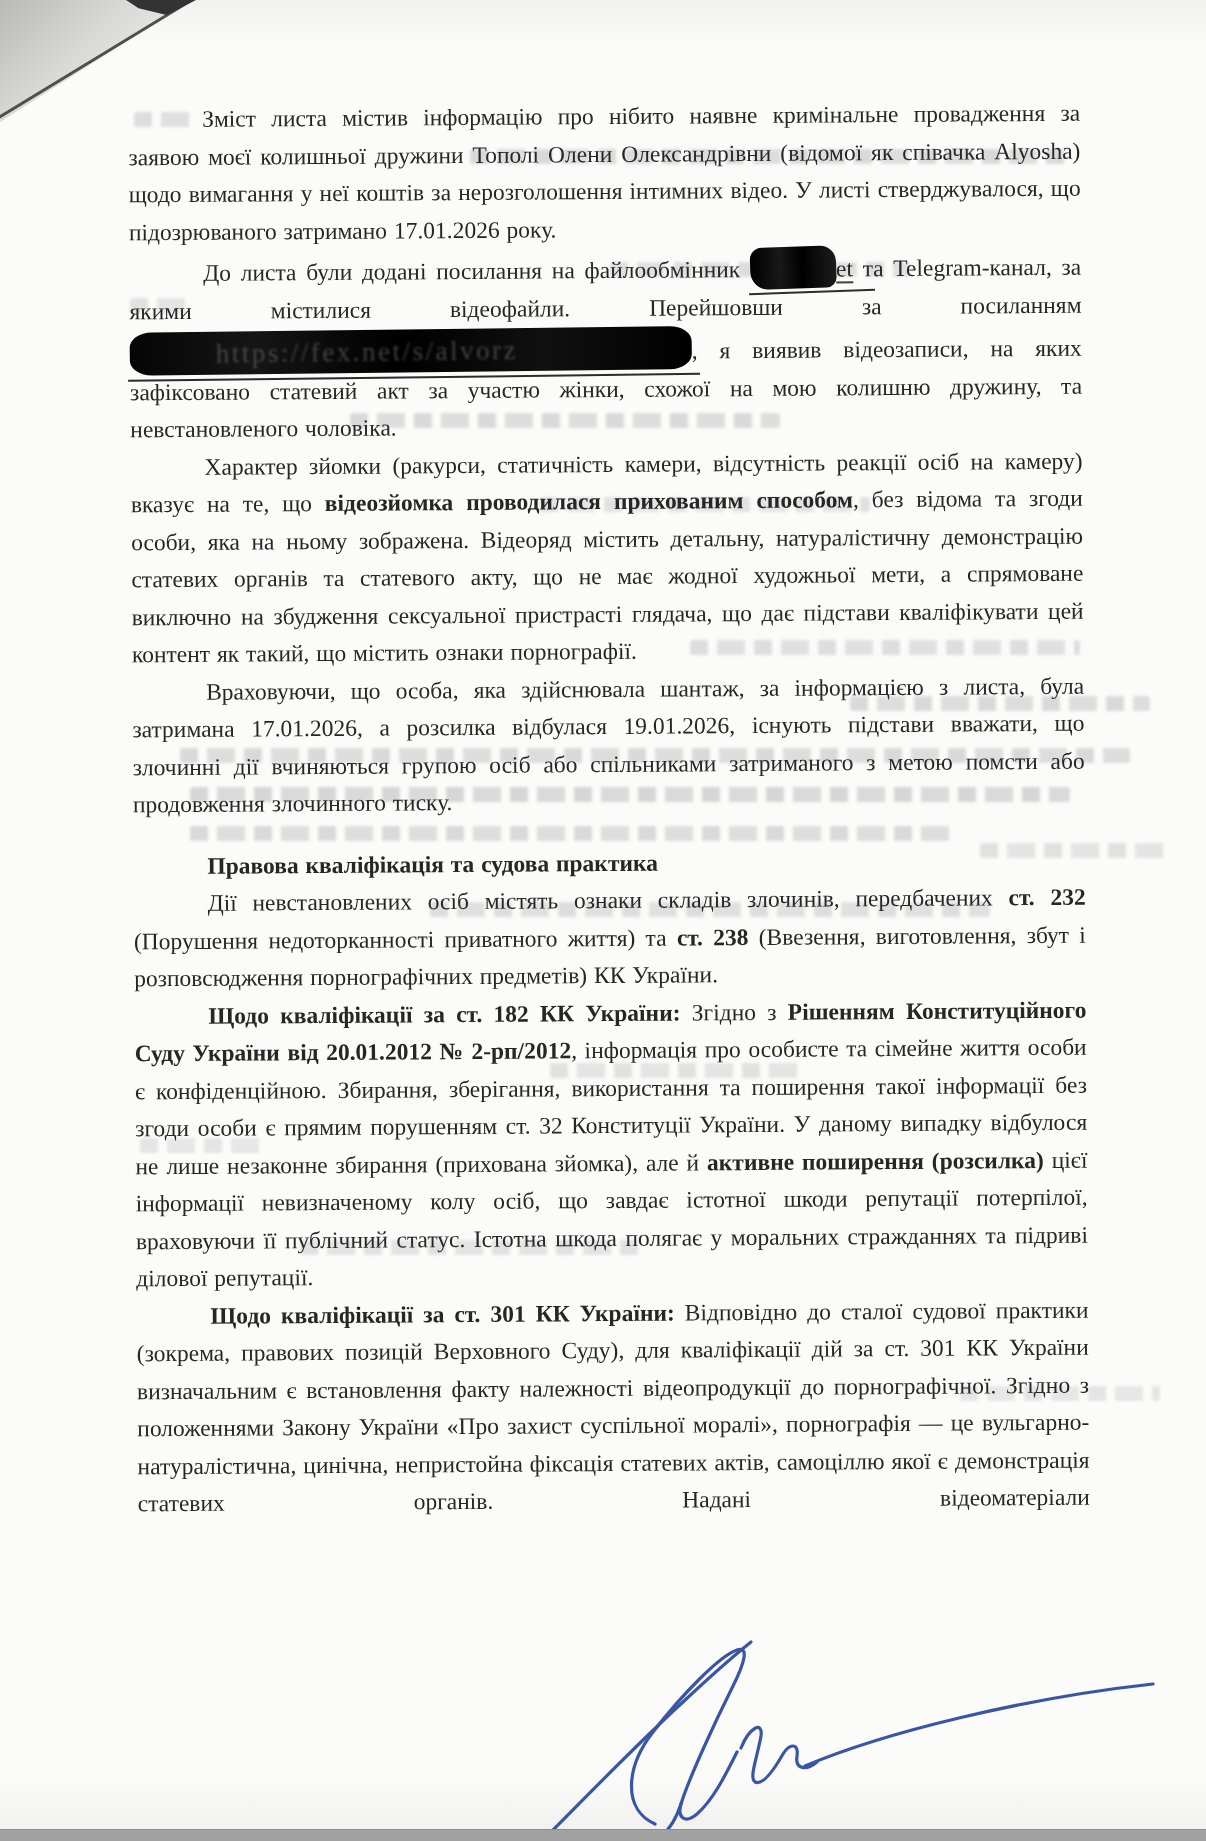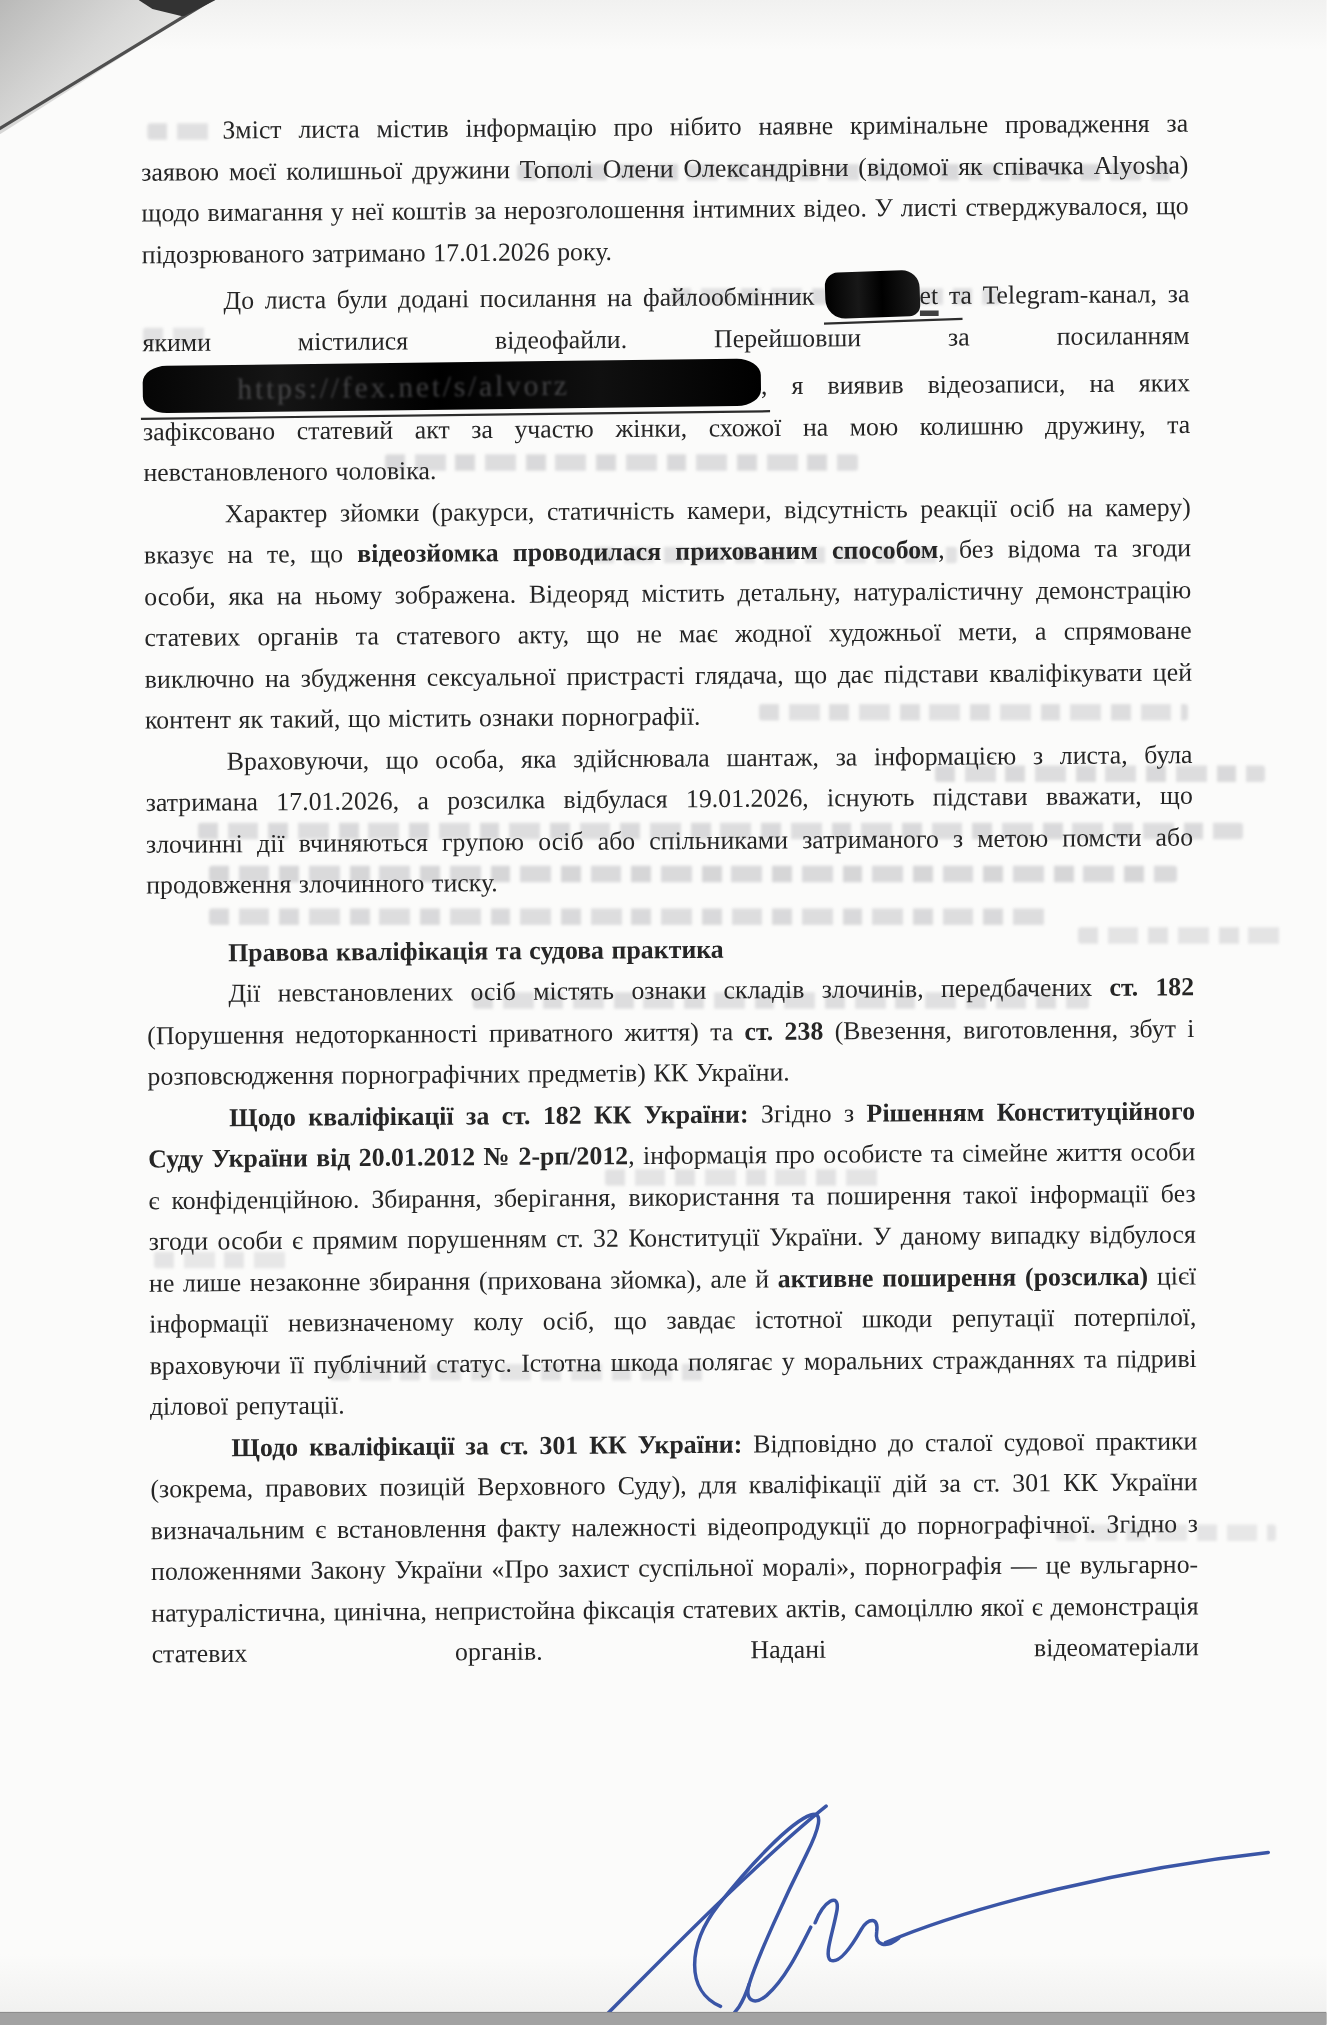--- a/index.html
+++ b/index.html
@@ -61,21 +61,21 @@
     width:562px;height:43px;background:linear-gradient(90deg,#050505 0%,#151515 22%,#000 48%,#101010 74%,#000 100%);
     border-radius:22px/15px;transform:rotate(-0.3deg);
   }
   .redact-url::after{
     content:"";position:absolute;left:-2px;right:-8px;bottom:-6px;height:2px;background:#2b2b2b;
   }
   .ghost-url{
     position:absolute;left:12px;top:4px;max-width:540px;overflow:hidden;white-space:nowrap;
     font-size:27px;letter-spacing:2.5px;color:rgba(135,135,140,0.45);filter:blur(1.1px);
   }
-  .u{border-bottom:5px solid #404040;}
+  .u{border-bottom:2px solid #404040;}
   
   .signature{position:absolute;left:505px;top:1628px;width:680px;height:210px;}
 </style>
 </head>
 <body>
 
 <div class="corner-shadow"></div>
 <div class="corner-line"></div>
 <div class="corner-notch"></div>
 
@@ -96,21 +96,21 @@
 <div class="smudge" style="left:140px;top:1138px;width:120px;opacity:.30"></div>
 <div class="smudge" style="left:300px;top:1240px;width:340px;opacity:.35"></div>
 <div class="smudge" style="left:960px;top:1386px;width:200px;opacity:.30"></div>
 
 <div class="doc">
     <div class="para"><span>Зміст листа містив інформацію про нібито наявне кримінальне провадження за заявою моєї колишньої дружини Тополі Олени Олександрівни (відомої як співачка Alyosha) щодо вимагання у неї коштів за нерозголошення інтимних відео. У листі стверджувалося, що підозрюваного затримано 17.01.2026 року.</span></div>
     <div class="para"><span>До листа були додані посилання на файлообмінник </span><span class="redact redact-small"></span><span class="u">et</span><span> та Telegram-канал, за якими містилися відеофайли. Перейшовши за посиланням </span><span class="redact redact-url"><span class="ghost-url">https://fex.net/s/alvorz</span></span><span>, я виявив відеозаписи, на яких зафіксовано статевий акт за участю жінки, схожої на мою колишню дружину, та невстановленого чоловіка.</span></div>
     <div class="para"><span>Характер зйомки (ракурси, статичність камери, відсутність реакції осіб на камеру) вказує на те, що </span><span class="b">відеозйомка проводилася прихованим способом</span><span>, без відома та згоди особи, яка на ньому зображена. Відеоряд містить детальну, натуралістичну демонстрацію статевих органів та статевого акту, що не має жодної художньої мети, а спрямоване виключно на збудження сексуальної пристрасті глядача, що дає підстави кваліфікувати цей контент як такий, що містить ознаки порнографії.</span></div>
     <div class="para"><span>Враховуючи, що особа, яка здійснювала шантаж, за інформацією з листа, була затримана 17.01.2026, а розсилка відбулася 19.01.2026, існують підстави вважати, що злочинні дії вчиняються групою осіб або спільниками затриманого з метою помсти або продовження злочинного тиску.</span></div>
     <div class="para heading"><span>Правова кваліфікація та судова практика</span></div>
-    <div class="para"><span>Дії невстановлених осіб містять ознаки складів злочинів, передбачених </span><span class="b">ст. 182</span><span> (Порушення недоторканності приватного життя) та </span><span class="b">ст. 238</span><span> (Ввезення, виготовлення, збут і розповсюдження порнографічних предметів) КК України.</span></div>
+    <div class="para"><span>Дії невстановлених осіб містять ознаки складів злочинів, передбачених </span><span class="b">ст. 232</span><span> (Порушення недоторканності приватного життя) та </span><span class="b">ст. 238</span><span> (Ввезення, виготовлення, збут і розповсюдження порнографічних предметів) КК України.</span></div>
     <div class="para"><span class="b">Щодо кваліфікації за ст. 182 КК України:</span><span> Згідно з </span><span class="b">Рішенням Конституційного Суду України від 20.01.2012 № 2-рп/2012</span><span>, інформація про особисте та сімейне життя особи є конфіденційною. Збирання, зберігання, використання та поширення такої інформації без згоди особи є прямим порушенням ст. 32 Конституції України. У даному випадку відбулося не лише незаконне збирання (прихована зйомка), але й </span><span class="b">активне поширення (розсилка)</span><span> цієї інформації невизначеному колу осіб, що завдає істотної шкоди репутації потерпілої, враховуючи її публічний статус. Істотна шкода полягає у моральних стражданнях та підриві ділової репутації.</span></div>
     <div class="para justify-last"><span class="b">Щодо кваліфікації за ст. 301 КК України:</span><span> Відповідно до сталої судової практики (зокрема, правових позицій Верховного Суду), для кваліфікації дій за ст. 301 КК України визначальним є встановлення факту належності відеопродукції до порнографічної. Згідно з положеннями Закону України «Про захист суспільної моралі», порнографія — це вульгарно-натуралістична, цинічна, непристойна фіксація статевих актів, самоціллю якої є демонстрація статевих органів. Надані відеоматеріали</span></div>
   </div>
 
 <svg class="signature" viewBox="0 0 680 210" fill="none">
   <g fill="none" stroke-width="3.2" stroke-linecap="round" stroke-linejoin="round" stroke="#3a55a6">
     <path d="M42,208 C80,170 130,118 178,74 C210,44 236,22 246,14"></path>
     <path d="M150,196 C118,182 120,140 148,104 C176,68 214,28 232,22 C244,18 240,34 228,58 C210,94 184,150 176,176 C172,190 180,196 192,186 C208,172 220,148 232,124"></path>
     <path d="M236,120 C244,100 258,92 256,108 C252,130 244,150 250,154 C258,158 270,140 278,126 C284,116 294,114 292,128 C290,140 300,144 312,134"></path>
     <path d="M300,138 C380,104 520,70 648,56"></path>

